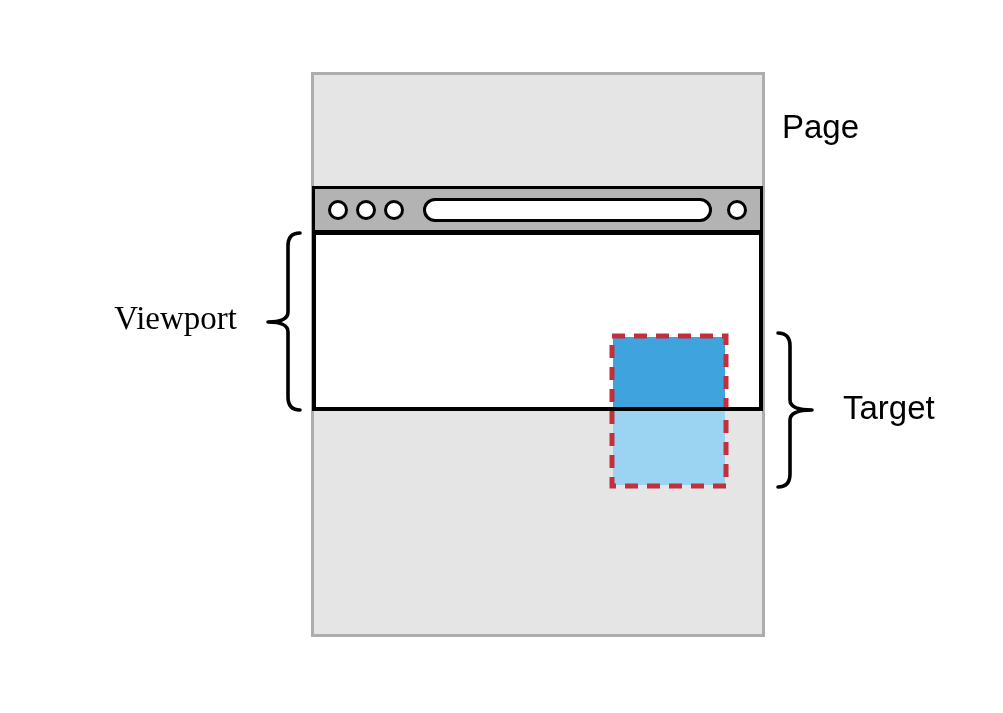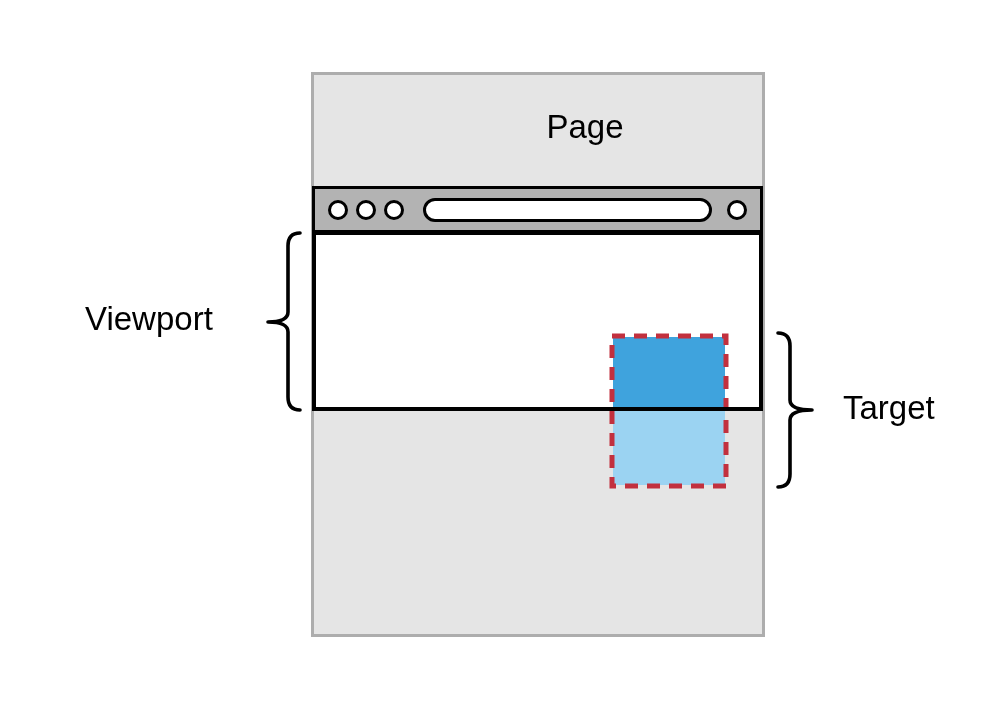--- a/index.html
+++ b/index.html
@@ -29,21 +29,21 @@
     border:3px solid var(--page-border);
   }
   .label{
     color:var(--label-color);
     font-size:33px;
     line-height:33px;
     white-space:nowrap;
   }
   .page-label{
     left:311px;top:110px;width:548px;
-    text-align:center;
+    text-align:right;
   }
   .toolbar{
     left:312px;top:186px;width:451px;height:47px;
     background:var(--toolbar-fill);
     border:3px solid var(--outline);
     display:flex;align-items:center;
     padding:0 13px;
     gap:8px;
   }
   .win-btn{
@@ -86,21 +86,22 @@
     fill:none;
     stroke:var(--outline);
     stroke-width:3.6;
     stroke-linecap:round;
     stroke-linejoin:round;
   }
   .brace-left{left:266px;top:231px;}
   .brace-right{left:776px;top:331px;}
   .viewport-label{
     left:85px;top:302px;width:152px;
-    text-align:left;
+    text-align:right;
+    font-family:Liberation Serif, serif;
   }
   .target-label{
     left:843px;top:391px;
   }
 </style>
 </head>
 <body>
 
 <div class="canvas">
 

